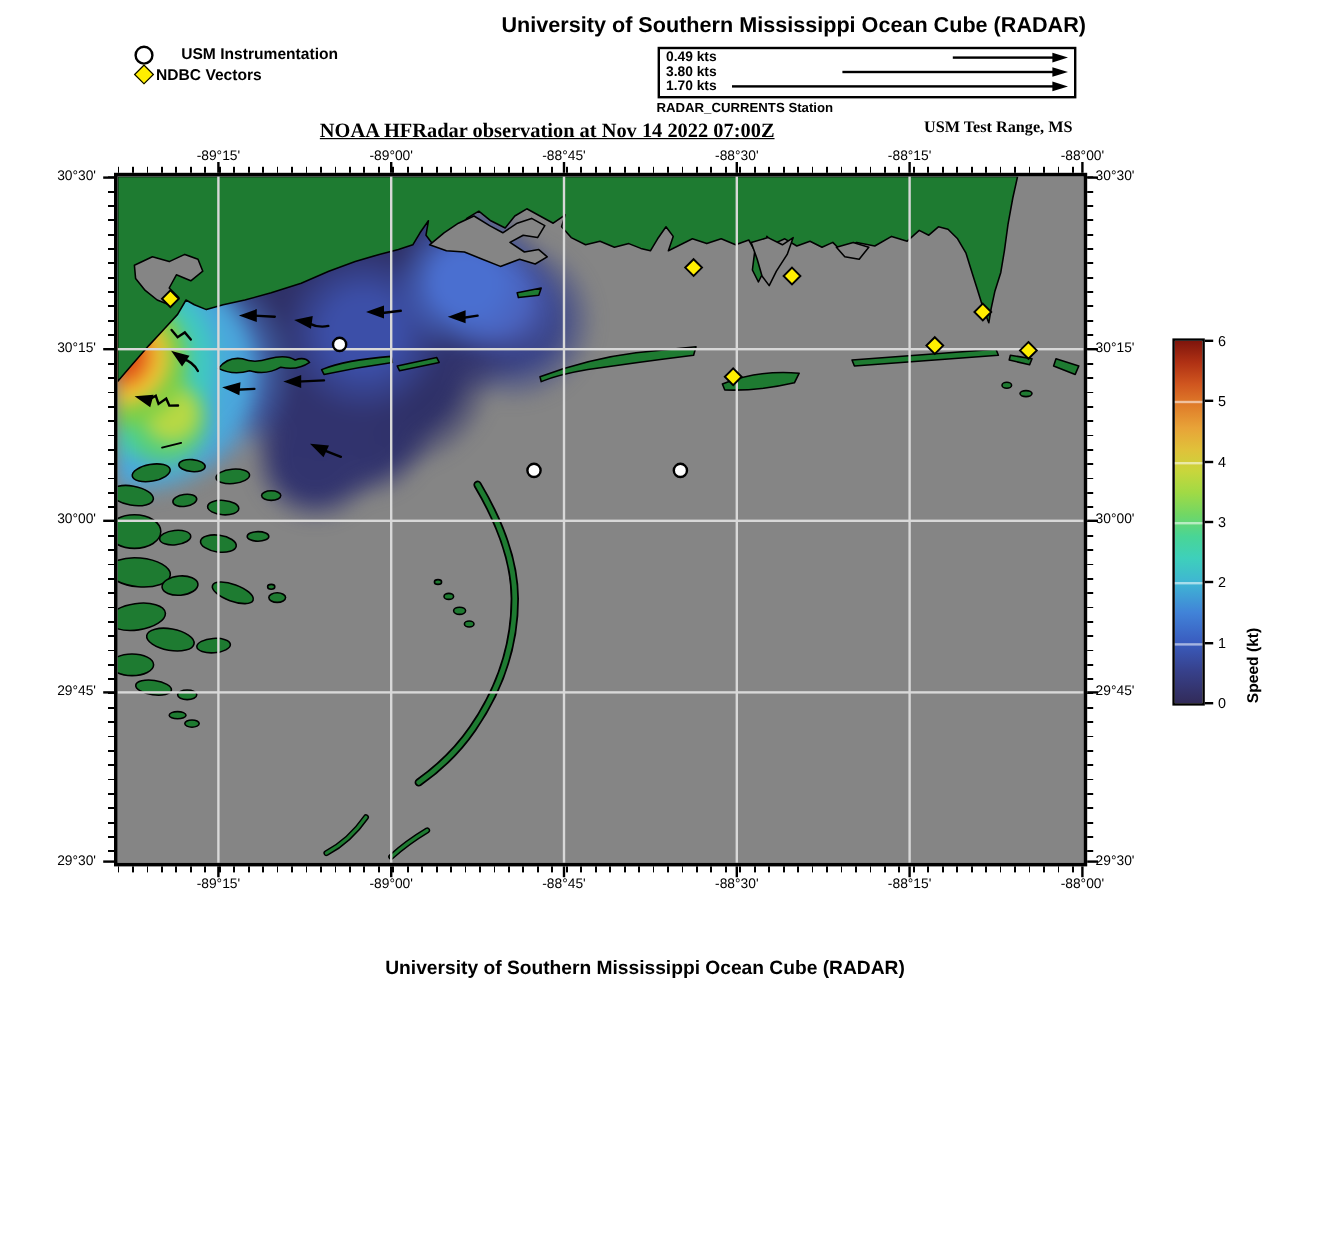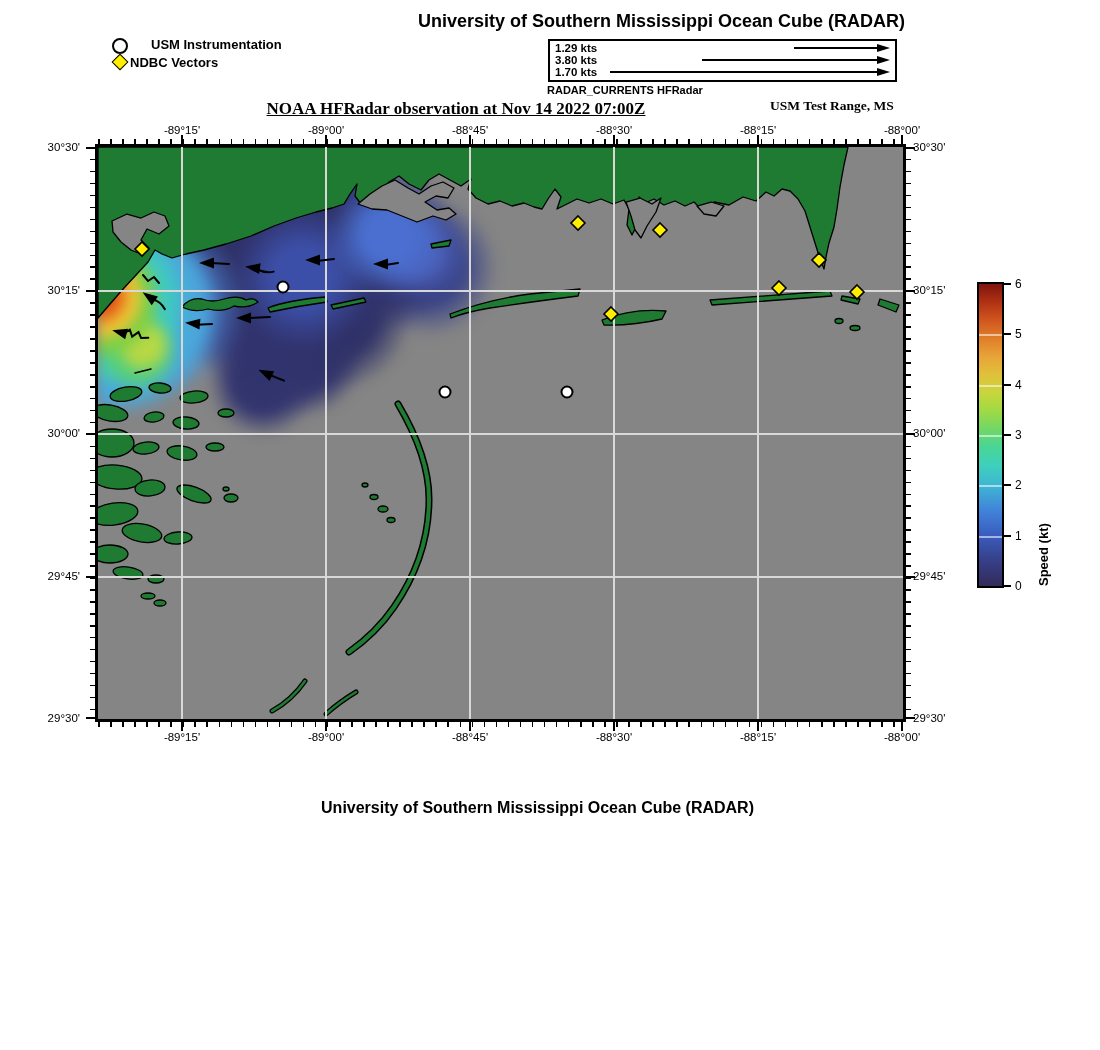--- a/index.html
+++ b/index.html
@@ -78,31 +78,31 @@
   <div class="t title" style="left:95px;top:11px;width:810px;">University of Southern Mississippi Ocean Cube (RADAR)</div>
 
   <div>
     <div class="leg-circle" style="left:112px;top:38px;"></div>
     <div class="t leg-label" style="left:130px;top:37px;margin-left:21px;">USM Instrumentation</div>
     <div class="leg-diamond" style="left:114px;top:56px;"></div>
     <div class="t leg-label" style="left:130px;top:55px;">NDBC Vectors</div>
   </div>
 
   <div class="scalebox">
-    <div class="sb-label" style="top:1px;">1.29 kts</div>
+    <div class="sb-label" style="top:1px;">0.49 kts</div>
     <div class="sb-label" style="top:13px;">3.80 kts</div>
     <div class="sb-label" style="top:25px;">1.70 kts</div>
     <div class="sb-line" style="top:6px;left:244px;width:84px;"></div>
     <div class="sb-line" style="top:18px;left:152px;width:176px;"></div>
     <div class="sb-line" style="top:30px;left:60px;width:268px;"></div>
     <div class="sb-head" style="top:2.5px;left:327px;"></div>
     <div class="sb-head" style="top:14.5px;left:327px;"></div>
     <div class="sb-head" style="top:26.5px;left:327px;"></div>
   </div>
-  <div class="t" style="left:547px;top:84px;font-size:11px;font-weight:bold;">RADAR_CURRENTS HFRadar</div>
+  <div class="t" style="left:547px;top:84px;font-size:11px;font-weight:bold;">RADAR_CURRENTS Station</div>
 
   <div class="t serif" style="left:256px;top:99px;width:400px;text-align:center;font-size:17px;text-decoration:underline;">NOAA HFRadar observation at Nov 14 2022 07:00Z</div>
   <div class="t serif" style="left:770px;top:98px;font-size:13.5px;">USM Test Range, MS</div>
 
   <div class="map">
     <div class="blob"></div>
 
     <svg class="overlay" width="805" height="572" viewBox="0 0 805 572">
       <g fill="#1e7b31" stroke="#000" stroke-width="1.3" stroke-linejoin="round">
 

